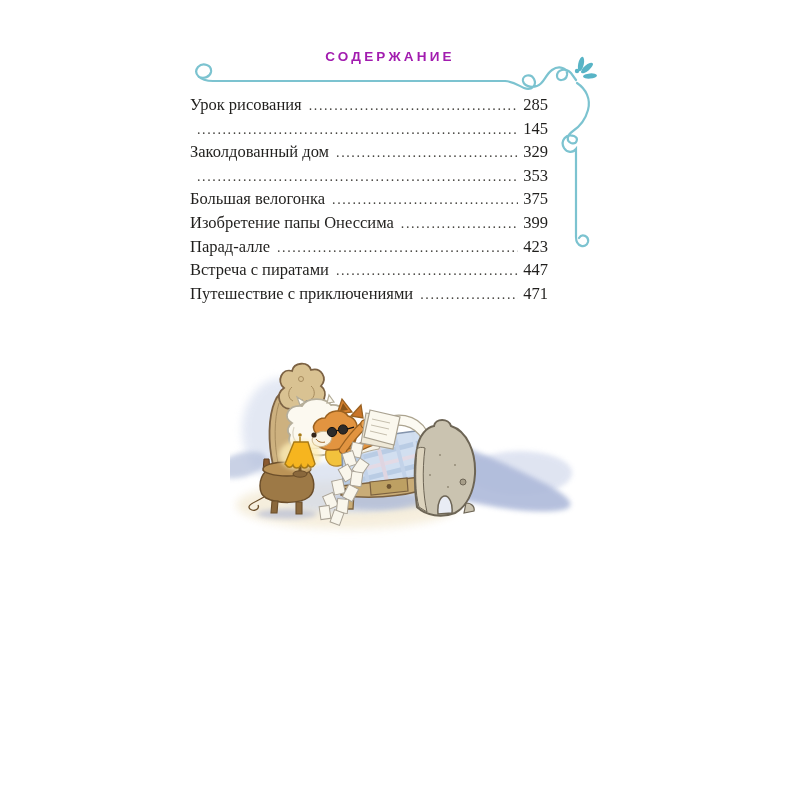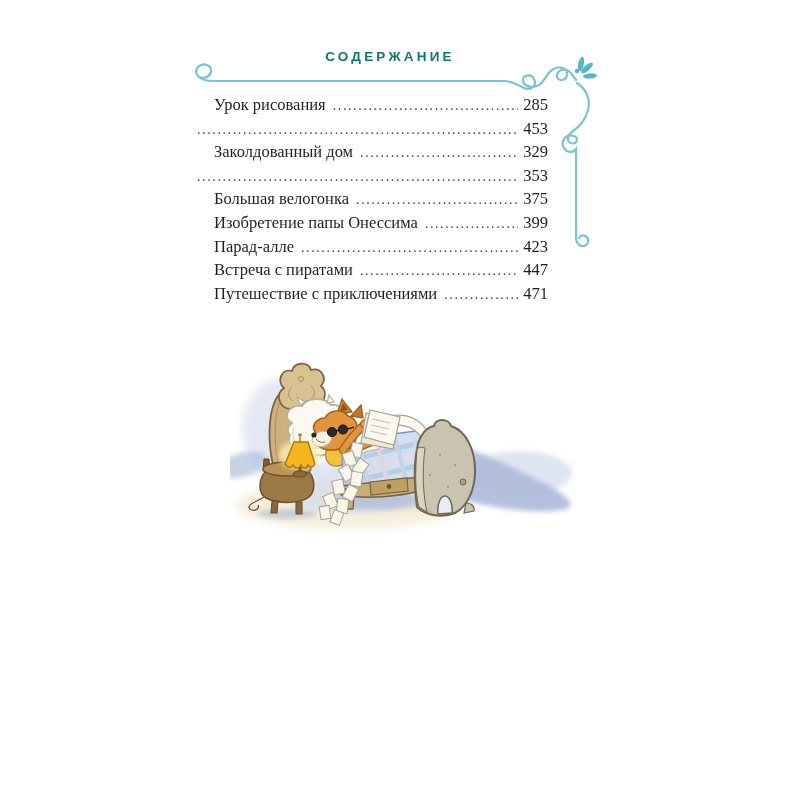--- a/index.html
+++ b/index.html
@@ -1,24 +1,24 @@
 <!DOCTYPE html>
 <html><head>
 <meta charset="utf-8">
 <style>
   html,body{margin:0;padding:0;background:#ffffff;}
   .page{position:relative;width:800px;height:800px;background:#ffffff;overflow:hidden;
         font-family:"Liberation Serif", serif;}
   .toc-header{position:absolute;left:0;top:49px;width:780px;text-align:center;
       font-family:"Liberation Sans", sans-serif;font-weight:bold;font-size:13.5px;
-      letter-spacing:3.2px;color:#0f766e;}
+      letter-spacing:3.2px;color:#a21caf;}
   .flourish{position:absolute;left:185px;top:55px;width:430px;height:210px;}
   .toc-list{position:absolute;left:190px;top:94px;width:358px;}
   .toc-row{display:flex;align-items:baseline;line-height:22.6px;font-size:16.5px;color:#201f1d;}
-  .toc-title{white-space:nowrap;flex:0 0 auto;margin-left:24px;}
+  .toc-title{white-space:nowrap;flex:0 0 auto;}
   .toc-dots{flex:1 1 auto;overflow:hidden;white-space:nowrap;margin:0 5px 0 7px;
       font-size:14px;letter-spacing:1.6px;color:#45433f;}
   .toc-page{flex:0 0 auto;text-align:left;}
   .illustration{position:absolute;left:230px;top:355px;width:350px;height:185px;}
 </style>
 </head>
 <body>
 
 <div class="page">
 
@@ -40,21 +40,21 @@
 
   <div class="toc-list">
     <div class="toc-row">
       <span class="toc-title">Урок рисования</span>
       <span class="toc-dots">........................................................................................................................</span>
       <span class="toc-page">285</span>
     </div>
 
     <div class="toc-row">
       <span class="toc-dots">........................................................................................................................</span>
-      <span class="toc-page">453</span>
+      <span class="toc-page">145</span>
     </div>
 
     <div class="toc-row">
       <span class="toc-title">Заколдованный дом</span>
       <span class="toc-dots">........................................................................................................................</span>
       <span class="toc-page">329</span>
     </div>
 
     <div class="toc-row">
       <span class="toc-dots">........................................................................................................................</span>

